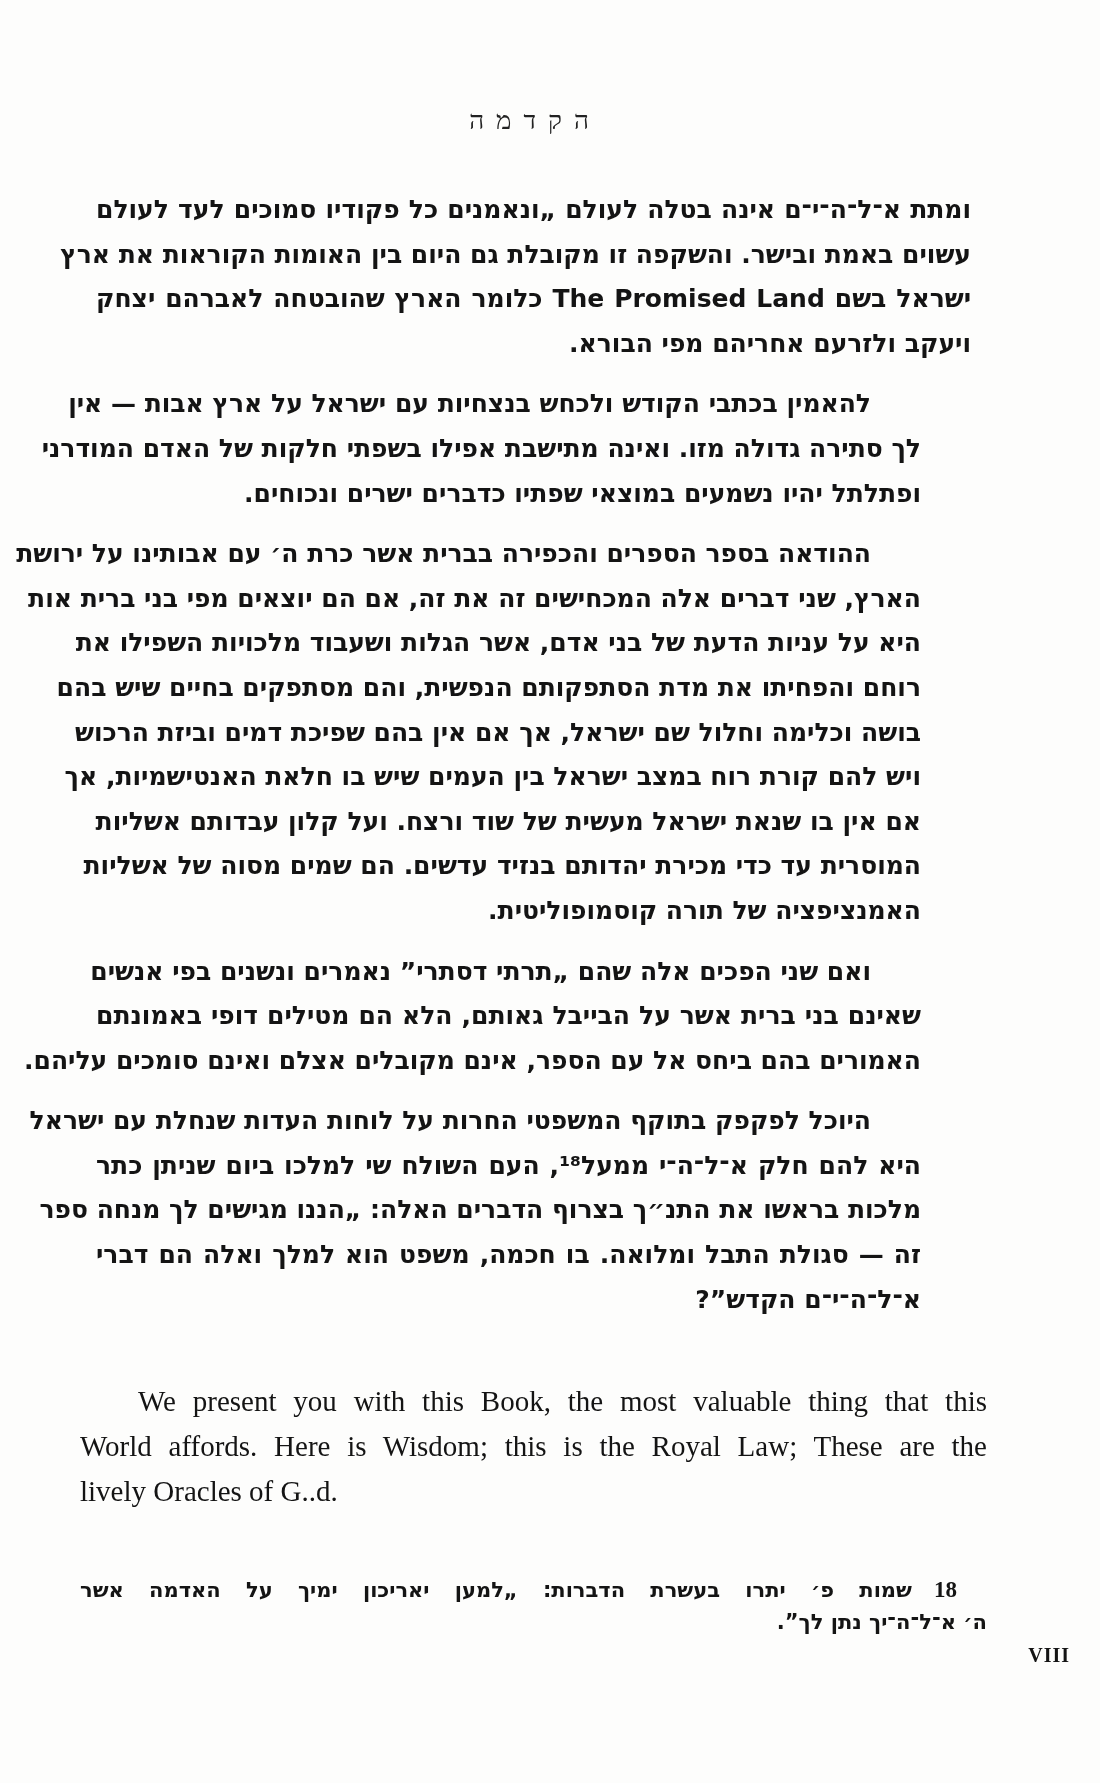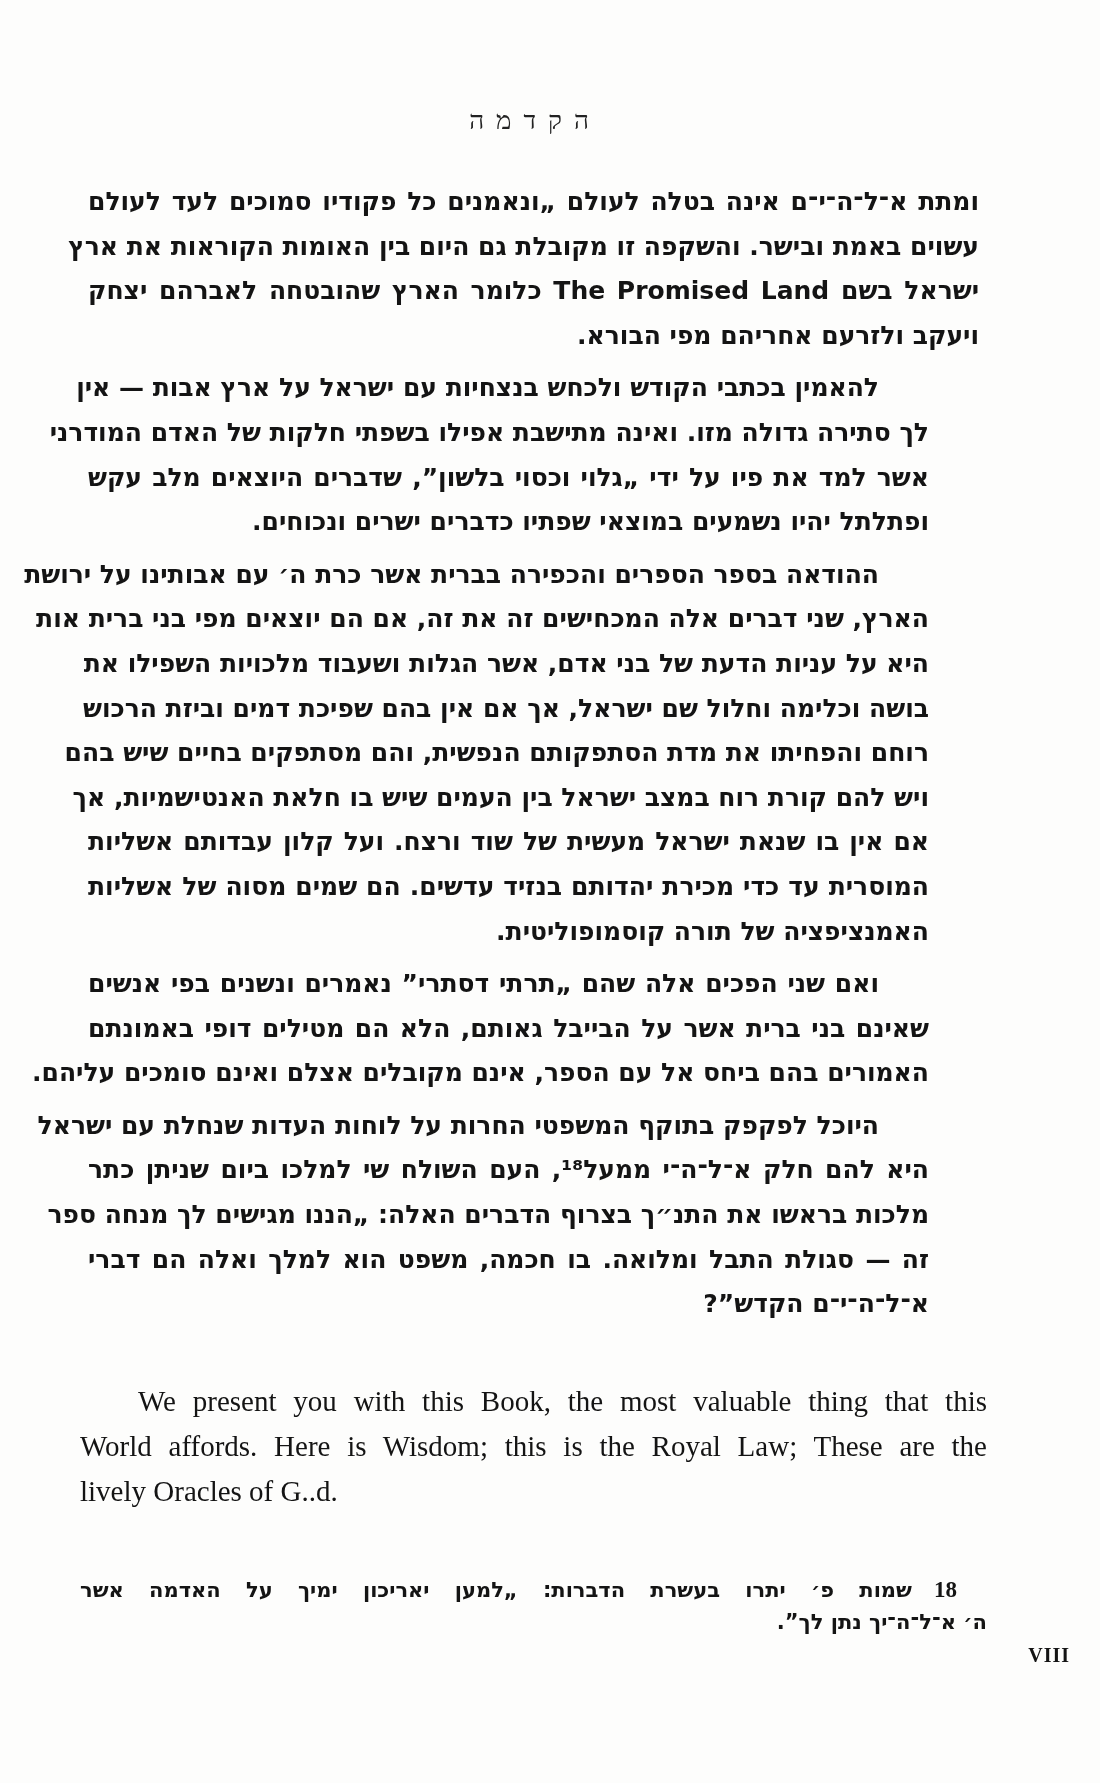--- a/index.html
+++ b/index.html
@@ -11,21 +11,21 @@
       position: absolute; top: 98px; left: 0; width: 1070px; text-align: center;
       font-family: "DejaVu Serif", serif; font-size: 26px; letter-spacing: 12px; direction: rtl;
       color: #222;
       margin-top: 7px;
     }
     .hebrew-body {
       position: absolute; top: 172px; left: 80px; width: 907px;
       direction: rtl; text-align: justify; text-align-last: right;
       font-family: "DejaVu Sans", sans-serif; font-weight: bold; font-size: 25px; line-height: 44.6px;
     }
-    .hebrew-body p { margin: 8px; }
+    .hebrew-body p { margin: 16px; }
     .hebrew-body p.indent { text-indent: 50px; }
     .line { display: block; text-align: justify; text-align-last: justify; white-space: nowrap; }
     .line.last { text-align-last: right; }
     .english-quote {
       position: absolute; top: 1360px; left: 80px; width: 907px;
       font-family: "Liberation Serif", serif; font-size: 29px; line-height: 45px; direction: ltr;
     }
     .english-quote .line { text-align-last: justify; }
     .english-quote .line.first { text-indent: 58px; margin-top: 19px; }
     .english-quote .line.last { text-align-last: left; }
@@ -49,29 +49,28 @@
 <div class="hebrew-body">
   <p>
     <span class="line">ומתת א־ל־ה־י־ם אינה בטלה לעולם „ונאמנים כל פקודיו סמוכים לעד לעולם</span>
     <span class="line">עשוים באמת ובישר. והשקפה זו מקובלת גם היום בין האומות הקוראות את ארץ</span>
     <span class="line">ישראל בשם The Promised Land כלומר הארץ שהובטחה לאברהם יצחק</span>
     <span class="line last">ויעקב ולזרעם אחריהם מפי הבורא.</span>
   </p>
   <p class="indent">
     <span class="line" style="padding-right:50px">להאמין בכתבי הקודש ולכחש בנצחיות עם ישראל על ארץ אבות — אין</span>
     <span class="line">לך סתירה גדולה מזו. ואינה מתישבת אפילו בשפתי חלקות של האדם המודרני</span>
-    <span class="line">אשר למד את פיו על ידי „גלוי וכסוי בלשון”, שדברים היוצאים מלב עקש</span>
     <span class="line last">ופתלתל יהיו נשמעים במוצאי שפתיו כדברים ישרים ונכוחים.</span>
   </p>
   <p class="indent">
     <span class="line" style="padding-right:50px">ההודאה בספר הספרים והכפירה בברית אשר כרת ה׳ עם אבותינו על ירושת</span>
     <span class="line">הארץ, שני דברים אלה המכחישים זה את זה, אם הם יוצאים מפי בני ברית אות</span>
     <span class="line">היא על עניות הדעת של בני אדם, אשר הגלות ושעבוד מלכויות השפילו את</span>
+    <span class="line">רוחם והפחיתו את מדת הסתפקותם הנפשית, והם מסתפקים בחיים שיש בהם</span>
     <span class="line">בושה וכלימה וחלול שם ישראל, אך אם אין בהם שפיכת דמים וביזת הרכוש</span>
-    <span class="line">רוחם והפחיתו את מדת הסתפקותם הנפשית, והם מסתפקים בחיים שיש בהם</span>
     <span class="line">ויש להם קורת רוח במצב ישראל בין העמים שיש בו חלאת האנטישמיות, אך</span>
     <span class="line">אם אין בו שנאת ישראל מעשית של שוד ורצח. ועל קלון עבדותם אשליות</span>
     <span class="line">המוסרית עד כדי מכירת יהדותם בנזיד עדשים. הם שמים מסוה של אשליות</span>
     <span class="line last">האמנציפציה של תורה קוסמופוליטית.</span>
   </p>
   <p class="indent">
     <span class="line" style="padding-right:50px">ואם שני הפכים אלה שהם „תרתי דסתרי” נאמרים ונשנים בפי אנשים</span>
     <span class="line">שאינם בני ברית אשר על הבייבל גאותם, הלא הם מטילים דופי באמונתם</span>
     <span class="line last">האמורים בהם ביחס אל עם הספר, אינם מקובלים אצלם ואינם סומכים עליהם.</span>
   </p>

